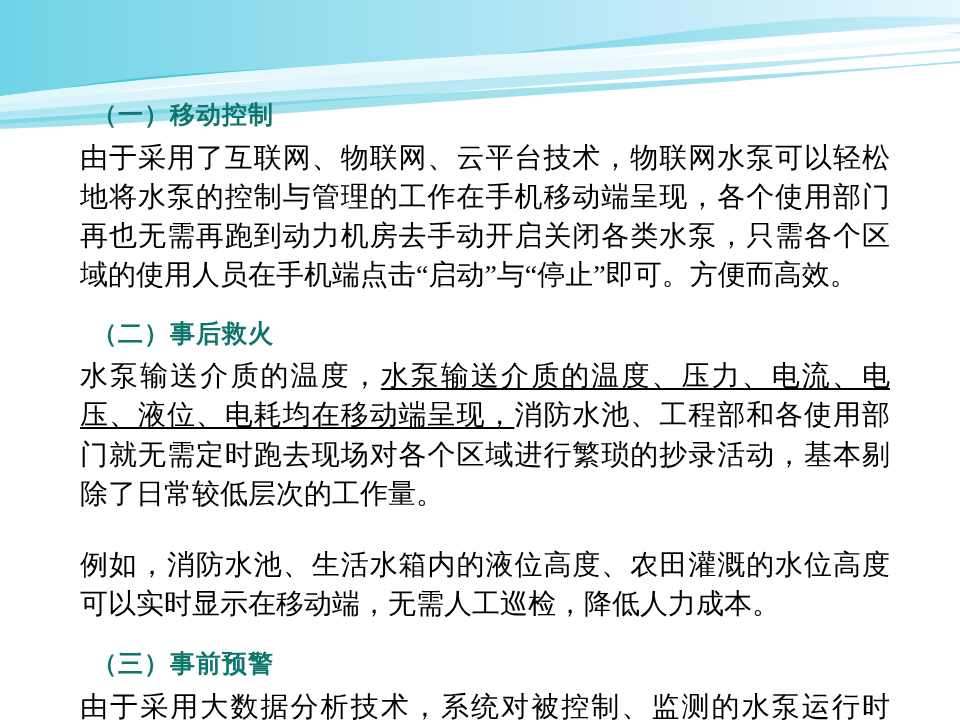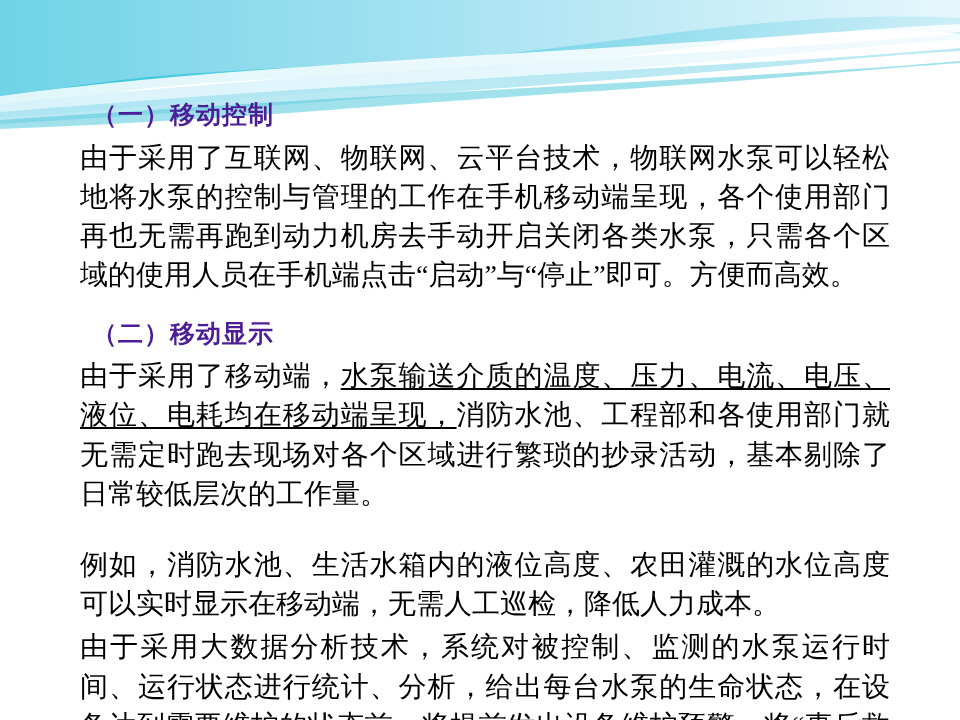--- a/index.html
+++ b/index.html
@@ -31,21 +31,21 @@
   .content {
     position: absolute;
     top: 98px;
     left: 80px;
     width: 810px;
   }
   .heading {
     font-family: "Liberation Sans", "DejaVu Sans", sans-serif;
     font-size: 25px;
     font-weight: bold;
-    color: #4c1d95;
+    color: #0f766e;
     letter-spacing: 1px;
     margin: 0 0 6px 12px;
     line-height: 1.35;
   }
   .heading.second {
     margin-top: 22px;
   }
   .heading.third {
     margin-top: 24px;
   }
@@ -93,20 +93,21 @@
     <path d="M0,104 C80,96 180,86 300,78 C470,66 650,56 800,46 C880,40 930,36 960,34 L960,40 C910,43 850,48 770,56 C610,72 430,84 280,96 C180,104 80,112 0,118 Z" fill="url(#g3)" opacity="0.9"></path>
     <path d="M0,112 C100,104 220,94 360,86 C520,76 700,66 860,56 C910,52 940,50 960,48 L960,51 C920,53 870,57 800,64 C650,78 470,90 320,102 C200,111 90,119 0,124 Z" fill="#9ddff0" opacity="0.7"></path>
     <path d="M0,120 C120,112 260,102 420,94 C600,84 780,74 900,66 C935,63 950,62 960,61 L960,63 C930,65 880,69 810,75 C660,88 480,98 330,110 C220,118 100,125 0,129 Z" fill="#54c9dd" opacity="0.55"></path>
   </svg>
 
   <div class="content">
 
     <h2 class="heading">（一）移动控制</h2>
     <p class="para">由于采用了互联网、物联网、云平台技术，物联网水泵可以轻松地将水泵的控制与管理的工作在手机移动端呈现，各个使用部门再也无需再跑到动力机房去手动开启关闭各类水泵，只需各个区域的使用人员在手机端点击“启动”与“停止”即可。方便而高效。</p>
 
-    <h2 class="heading second">（二）移动显示</h2>
-    <p class="para"><span>由于采用了移动端，</span><span class="underline-seg">水泵输送介质的温度、压力、电流、电压、液位、电耗均在移动端呈现，</span><span>消防水池、工程部和各使用部门就无需定时跑去现场对各个区域进行繁琐的抄录活动，基本剔除了日常较低层次的工作量。</span></p>
+    <h2 class="heading second">（二）事后救火</h2>
+    <p class="para"><span>水泵输送介质的温度，</span><span class="underline-seg">水泵输送介质的温度、压力、电流、电压、液位、电耗均在移动端呈现，</span><span>消防水池、工程部和各使用部门就无需定时跑去现场对各个区域进行繁琐的抄录活动，基本剔除了日常较低层次的工作量。</span></p>
     <p class="para gap">例如，消防水池、生活水箱内的液位高度、农田灌溉的水位高度可以实时显示在移动端，无需人工巡检，降低人力成本。</p>
 
+    <h2 class="heading third">（三）事前预警</h2>
     <p class="para">由于采用大数据分析技术，系统对被控制、监测的水泵运行时间、运行状态进行统计、分析，给出每台水泵的生命状态，在设备达到需要维护的状态前，将提前发出设备维护预警，将“事后救火”变为“事前预警”，提高水泵的使用寿命，降低库存配件的资金占用。</p>
 
   </div>
 </div>
 
 </body></html>

